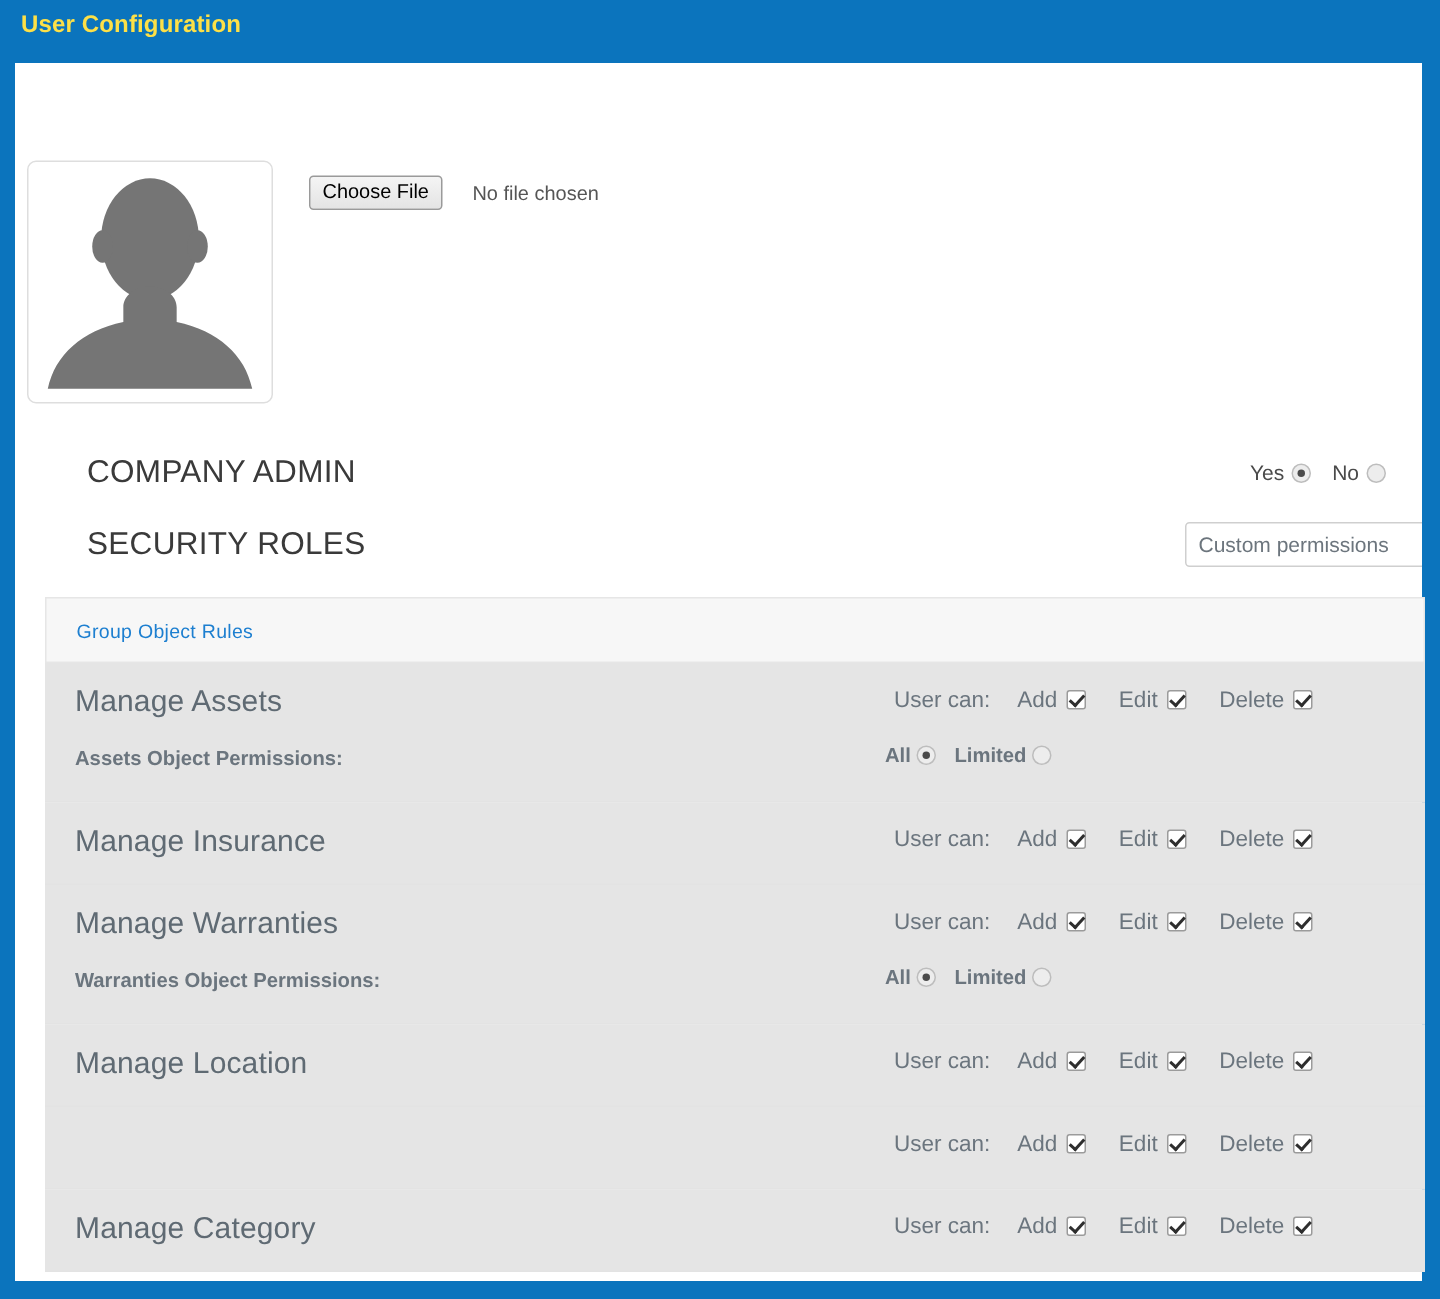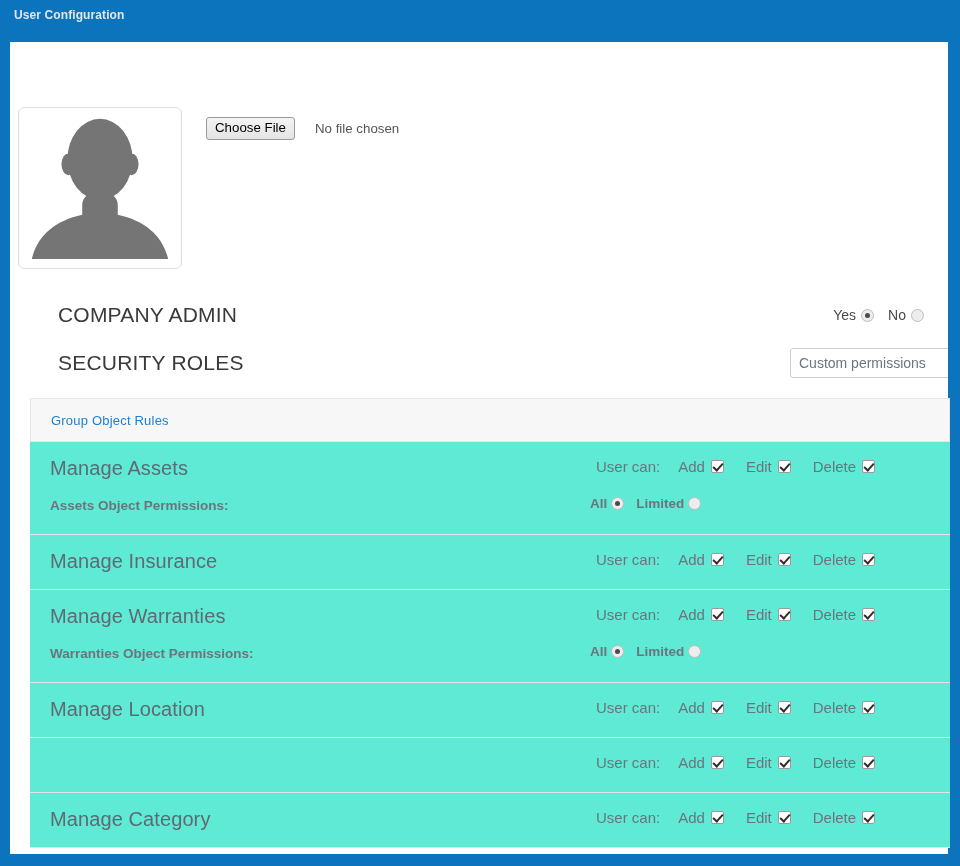--- a/index.html
+++ b/index.html
@@ -21,23 +21,23 @@
     width: 960px;
     height: 866px;
     background: #0b74bd;
     box-sizing: border-box;
   }
 
   #window-title {
     position: absolute;
     left: 14px;
     top: 8px;
-    font-size: 12px;
+    font-size: 16px;
     font-weight: bold;
-    color: #e5e5e5;
+    color: #fde047;
     letter-spacing: 0.1px;
     white-space: nowrap;
   }
 
   
   #content-card {
     position: absolute;
     left: 10px;
     top: 42px;
     width: 938px;
@@ -204,21 +204,21 @@
     letter-spacing: 0.2px;
     white-space: nowrap;
   }
 
   
   .rule-row {
     box-sizing: border-box;
     padding: 12px 0 12px 20px;
     border-bottom: 1px solid #e3e3e3;
     position: relative;
-    background: #5eead4;
+    background: #e5e5e5;
   }
   .rule-row:first-of-type { border-top: none; }
 
   .rule-main {
     position: relative;
     height: 30px;
   }
   .rule-title {
     position: absolute;
     left: 0;

